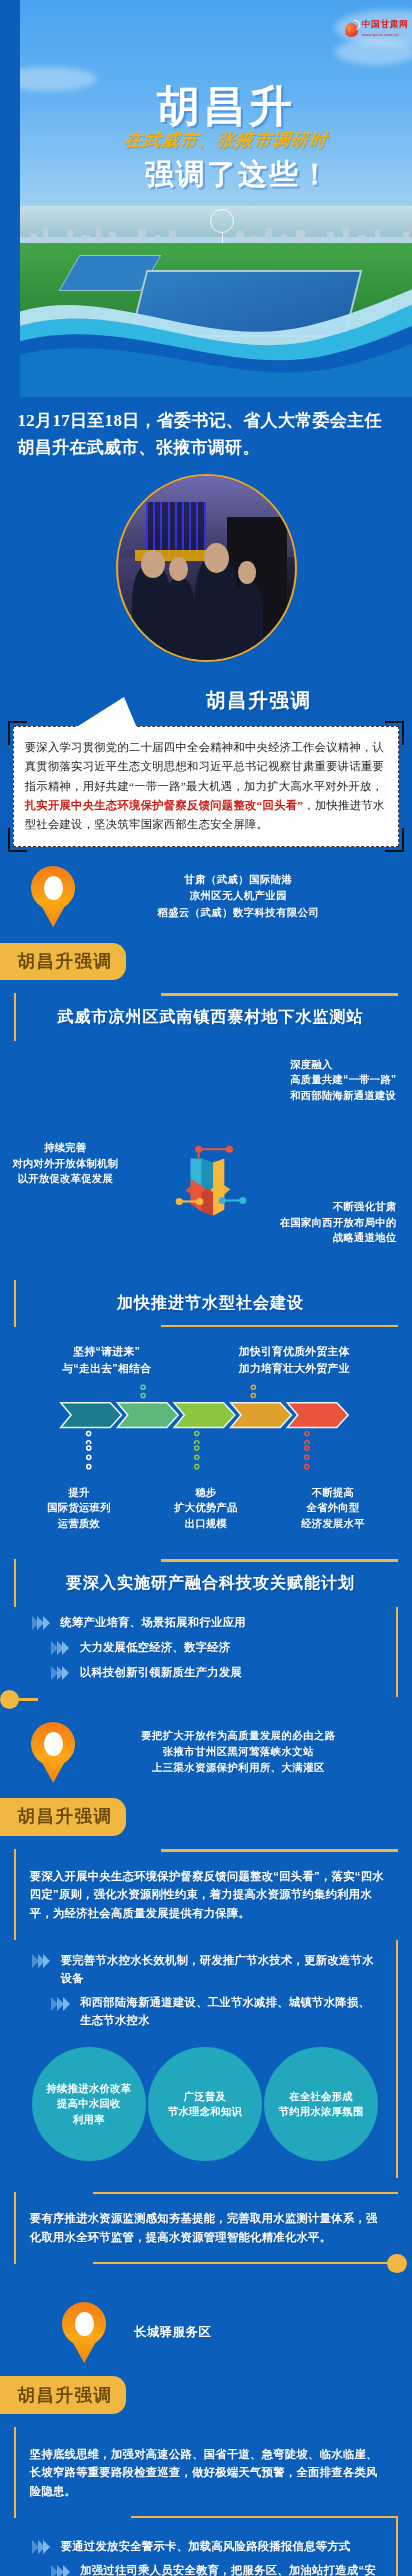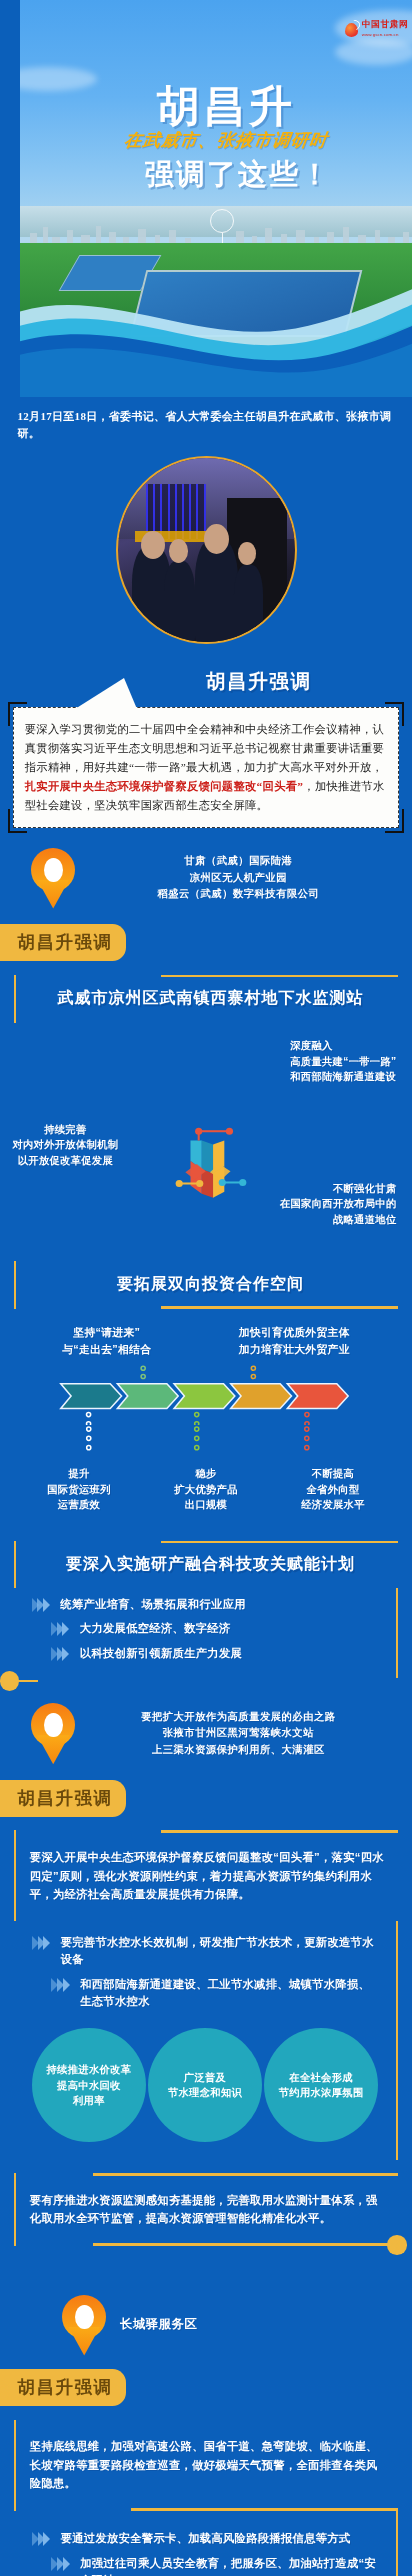--- a/index.html
+++ b/index.html
@@ -60,21 +60,21 @@
         background:#2f7fc4; transform:skewX(-30deg); border:1.5px solid rgba(225,235,215,.6); }
   .wheel { position:absolute; top:3.1px; left:190px; width:24px; height:24px;
         border:1.5px solid #fff; border-radius:50%; opacity:.85; }
   .wheel::after{content:"";position:absolute;left:10.8px;top:23px;width:1.5px;height:17.5px;background:#fff;}
 
   
   .ribbons { position:absolute; left:0; bottom:-1px; width:412px; height:134px; }
 
   
   .lead { padding:11.3px 17.5px 0 17.5px; }
-  .lead p { font-family:"Liberation Serif","DejaVu Serif",serif; font-size:11px; line-height:1.55;
+  .lead p { font-family:"Liberation Serif","DejaVu Serif",serif; font-size:17px; line-height:1.55;
             color:#fff; font-weight:bold; letter-spacing:0.3px; }
 
   .photo-oval { margin:13.4px auto 0; width:181px; height:188px; border-radius:50%;
       border:2.1px solid #e8a62b; overflow:hidden; position:relative;
       background:linear-gradient(160deg,#2a2640 0%,#453f72 35%,#1c1b2c 70%,#0e0d16 100%); }
   .photo-oval .ceil { position:absolute; left:0; top:0; width:100%; height:44%;
       background:linear-gradient(180deg,#6f6bb0,#3c3960); }
   .photo-oval .rack { position:absolute; left:16%; top:14%; width:34%; height:30%;
       background:repeating-linear-gradient(90deg,#2c2aff 0 2.1px,#15143d 2.1px 7.2px); opacity:.8; }
   .photo-oval .ylw { position:absolute; left:10%; top:40%; width:58%; height:6%; background:#e8a800; opacity:.85;}
@@ -307,21 +307,21 @@
       <circle cx="18" cy="120" r="7" fill="#f0b840"></circle>
         <rect x="18" y="118" width="42" height="4" fill="#f0b840"></rect>
       <circle cx="58" cy="120" r="7" fill="#f0b840"></circle>
       <circle cx="102" cy="118" r="7" fill="#34b6d6"></circle>
         <rect x="102" y="116" width="40" height="4" fill="#34b6d6"></rect>
       <circle cx="142" cy="118" r="7" fill="#34b6d6"></circle>
     </svg>
   </div>
 
   <div class="ybox bot-right">
-    <div class="bigline">要拓展双向投资合作空间</div>
+    <div class="bigline">加快推进节水型社会建设</div>
   </div>
 
   <div class="two-col">
     <div style="white-space:pre-line">坚持“请进来”
 与“走出去”相结合</div>
     <div style="white-space:pre-line">加快引育优质外贸主体
 加力培育壮大外贸产业</div>
   </div>
 
   <div class="chev-wrap">
@@ -471,21 +471,21 @@
     </div>
   </div>
 
   <div class="ybox" style="margin-top:13.4px;padding:17.5px 13.4px">
     <div class="ptext">要有序推进水资源监测感知夯基提能，完善取用水监测计量体系，强化取用水全环节监管，提高水资源管理智能化精准化水平。</div>
     <div style="position:absolute;right:0;top:0;width:80%;height:2.6px;background:#f0b840"></div>
     <div style="position:absolute;right:0;bottom:0;width:80%;height:2.6px;background:#f0b840"></div>
     <div style="position:absolute;right:-9.3px;bottom:-9.3px;width:19.6px;height:19.6px;border-radius:50%;background:#f0b840"></div>
   </div>
 
-  <div class="locrow" style="padding-top:49px;padding-left:62px;gap:14px">
+  <div class="locrow" style="padding-top:38px;padding-left:62px;gap:28px">
     <span class="pin">
         <i class="b"></i>
         <i class="t"></i>
         <i class="hole"></i>
       </span>
     <span class="loctext" style="text-align:left;font-size:12.4px">长城驿服务区</span>
   </div>
 
   <div style="margin-top:13.4px">
     <span class="badge-yellow">胡昌升强调</span>

